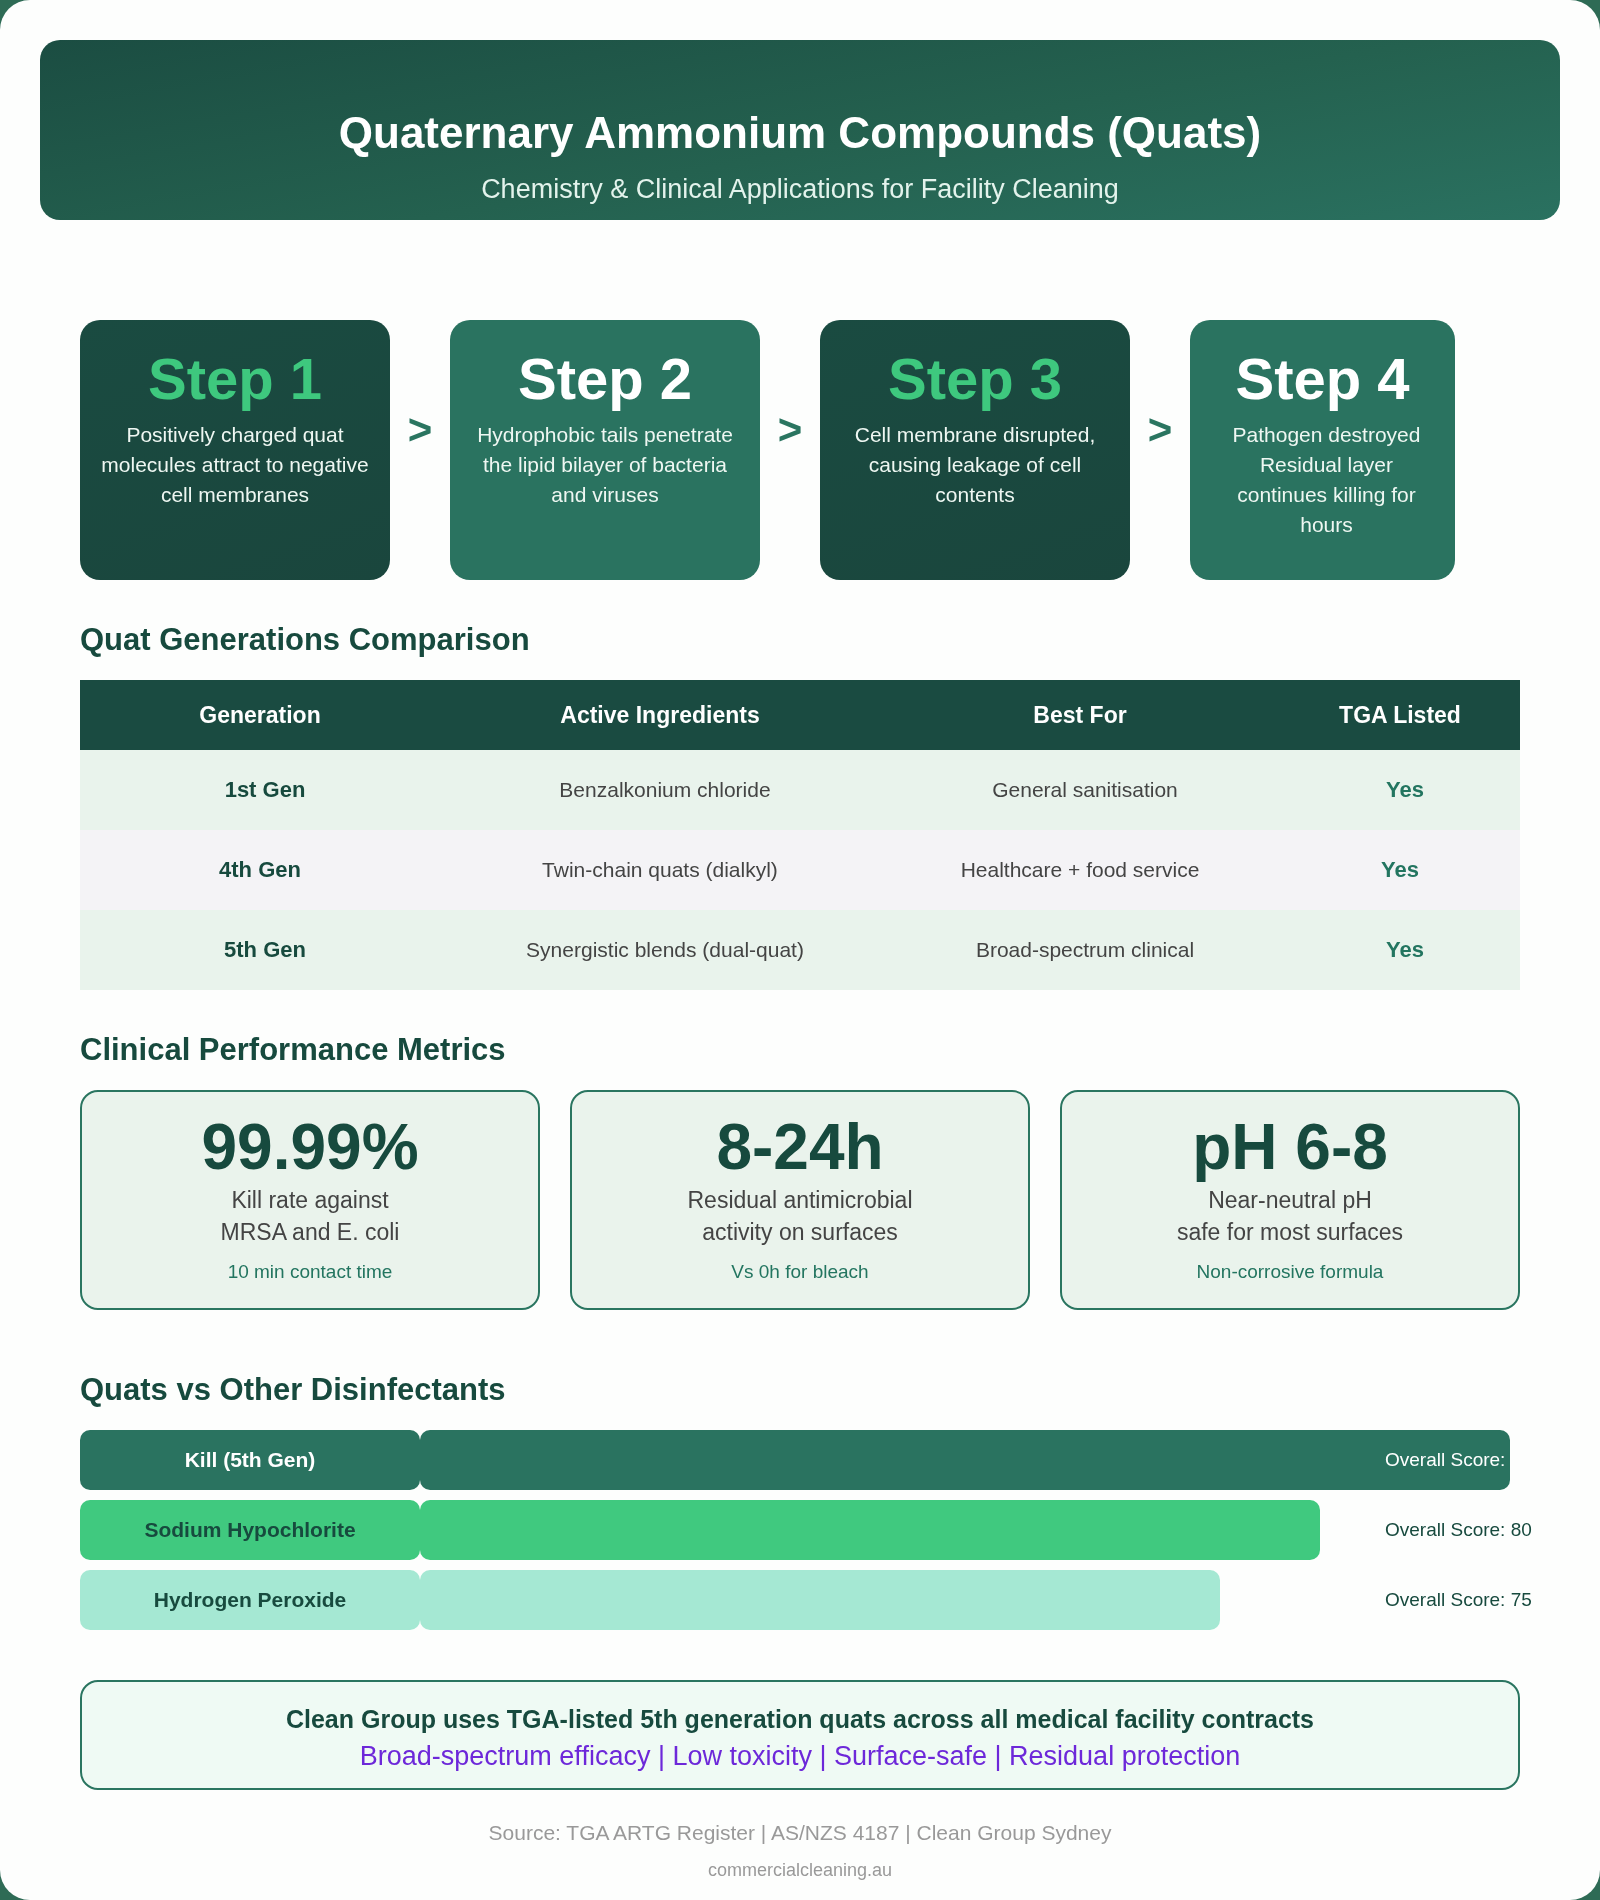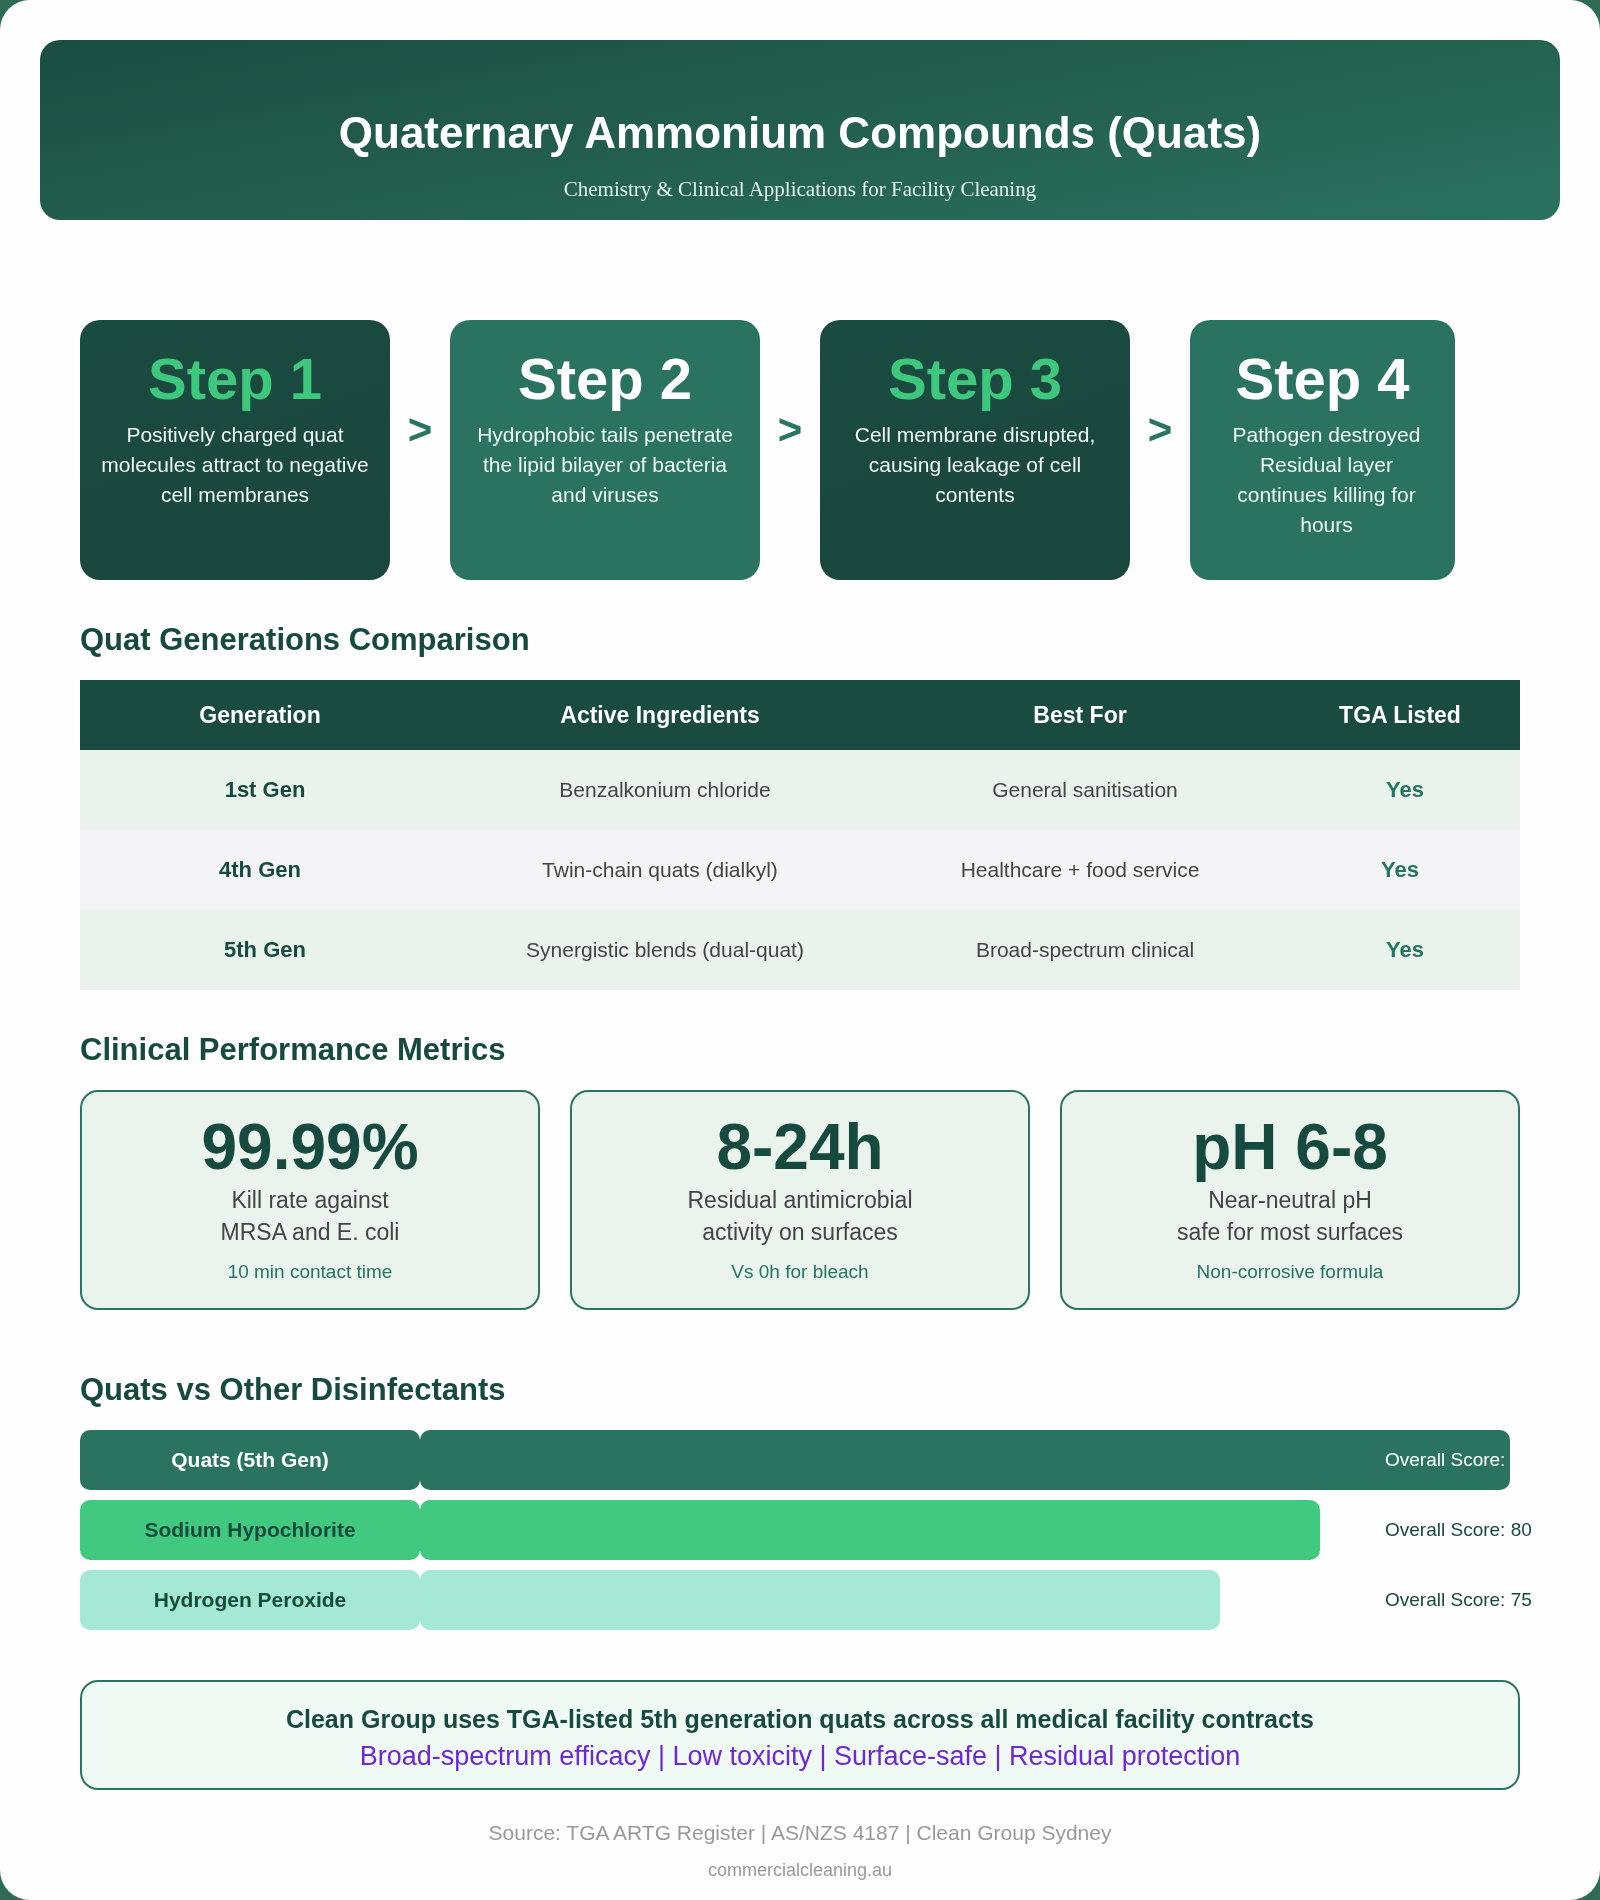--- a/index.html
+++ b/index.html
@@ -14,21 +14,21 @@
     position: absolute; left: 0; top: 0; width: 1600px; height: 1900px;
     background: #fdfefd; border-radius: 30px;
   }
   .hero {
     position: absolute; left: 40px; top: 40px; width: 1520px; height: 180px;
     border-radius: 20px;
     background: linear-gradient(170deg, #1b4d42 0%, #24614f 55%, #2a7160 100%);
     text-align: center; color: #fff;
   }
   .hero-title { position: absolute; left: 0; right: 0; top: 68px; font-size: 44px; font-weight: bold; line-height: 50px; }
-  .hero-sub { position: absolute; left: 0; right: 0; top: 132px; font-size: 21px; color: #e3f3ec; line-height: 34px; font-family: Liberation Serif, serif; }
+  .hero-sub { position: absolute; left: 0; right: 0; top: 132px; font-size: 27px; color: #e3f3ec; line-height: 34px; }
 
   .h2 { position: absolute; left: 80px; font-size: 31px; font-weight: bold; color: #174a3e; line-height: 40px; }
 
   .step {
     position: absolute; top: 320px; height: 260px; border-radius: 20px;
     text-align: center;
   }
   .step.dark { background: linear-gradient(160deg, #1a4b41, #1a463d); }
   .step.mid { background: #2a7360; }
   .step-title { position: absolute; left: 0; right: 0; top: 24px; font-size: 58px; font-weight: bold; line-height: 70px; }
@@ -173,21 +173,21 @@
     <div class="metric-desc">
       <div>Near-neutral pH</div>
       <div>safe for most surfaces</div>
     </div>
     <div class="metric-note">Non-corrosive formula</div>
   </div>
 
   <div class="h2" style="top:1370px;">Quats vs Other Disinfectants</div>
 
   <div class="bar-row" style="top:1430px;">
-    <div class="bar-label" style="background:#2a7360;color:#ffffff;">Quats (5th Gen)</div>
+    <div class="bar-label" style="background:#2a7360;color:#ffffff;">Kill (5th Gen)</div>
     <div class="bar-fill" style="width:1090px;background:#2a7360;"></div>
     <div class="bar-clip" style="width:1510px;">
       <div class="bar-score inside">Overall Score:</div>
     </div>
   </div>
 
   <div class="bar-row" style="top:1500px;">
     <div class="bar-label" style="background:#40c97f;color:#174a3e;">Sodium Hypochlorite</div>
     <div class="bar-fill" style="width:900px;background:#40c97f;"></div>
     <div class="bar-score">Overall Score: 80</div>

